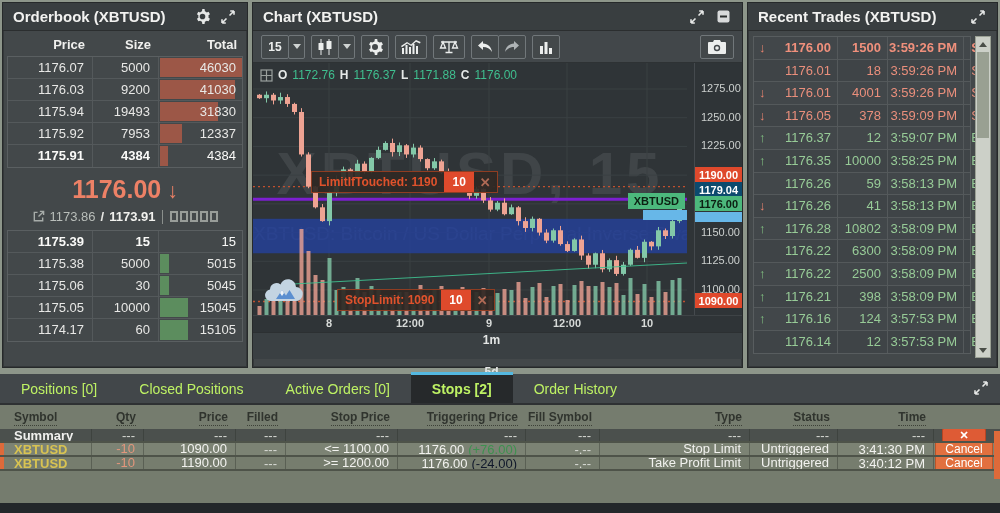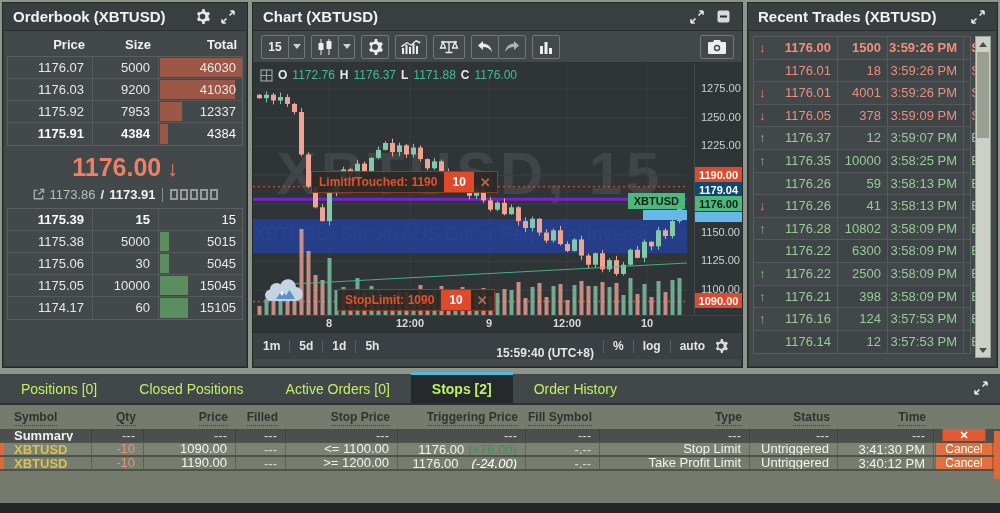--- a/index.html
+++ b/index.html
@@ -66,21 +66,21 @@
   .price-axis { position:absolute; right:0; top:0; width:48px; height:252px; background:#2f3437; border-left:1px solid #454a4e; z-index:4; }
   .ptick { position:absolute; left:0; width:100%; font-size:11px; color:#ccd0ce; text-align:left; padding-left:6px; }
   .pbadge { position:absolute; left:0; width:100%; height:15px; font-size:11px; font-weight:bold; display:flex; align-items:center; justify-content:center; color:#fff; }
   .pbadge.red { background:#df492c; }
   .pbadge.purple { background:#0c4a6e; }
   .pbadge.green { background:#4cb87c; color:#0c1f12; }
   .pbadge.blue { background:#67b7e8; height:10px; }
 
   .time-axis { position:relative; height:17px; background:#2f3437; border-top:1px solid #3e4346; font-size:11px; font-weight:bold; color:#d7dad8; }
   .time-axis span { position:absolute; top:1px; transform:translateX(-50%); }
-  .chart-footer { height:27px; background:#3a4043; border-top:1px solid #2c3032; display:flex; align-items:center; font-size:12px; font-weight:bold; color:#e4e6e5; padding:0 14px 0 10px; gap:9px; }
+  .chart-footer { height:27px; background:#3a4043; border-top:1px solid #2c3032; display:flex; align-items:center; font-size:12px; font-weight:bold; color:#e4e6e5; padding:0 14px 0 2px; gap:9px;flex-direction:column; }
   .chart-footer .div { width:1px; height:13px; background:#5a5f62; }
   .chart-footer .range, .chart-footer .opt { cursor:pointer; }
   .chart-footer .clock { margin-left:auto;margin-top:14px; }
   .chart-footer .gear { cursor:pointer; color:#d9dcda; }
 
   
   .trades { left:747px; top:2px; width:251px; height:366px; }
   .tr-table { position:absolute; left:5px; top:33px; right:26px; border:1px solid #585d5f; }
   .tr-row { display:grid; grid-template-columns:84px 50px 76px 23px; height:22.6px; line-height:22px; font-size:13px; border-bottom:1px solid #54595b; background:#42474a; }
   .tr-row:nth-child(even) { background:#3f4447; }
@@ -119,21 +119,21 @@
   .bt-summary { background:#4b504d; color:#dfe1de; }
   .bt-summary .lbl { font-weight:bold; color:#f0f0ee; }
   .bt-data { background:#7c8374; color:#f2f2ef; }
   .bt-data.alt { background:#767d6e; }
   .bt-data > div:first-child { box-shadow:inset 4px 0 0 #de6a3a; }
   .sym { color:#d8c352; font-weight:bold; }
   .qty { color:#e2967c; }
   .du { border-bottom:1px dotted rgba(255,255,255,0.55); padding-bottom:1px; }
   .qty .du { border-bottom-color:rgba(226,150,124,0.8); }
   .pos { color:#3e9150; margin-left:4px; }
-  .neg { color:#ffffff; margin-left:13px;font-style:italic; }
+  .neg { color:#0f172a; margin-left:4px; }
   .dim { color:#d9dbd6; }
   .cancel-btn { background:#e2703f; border:1px solid #b95429; color:#fff; font-size:12px; width:58px; height:18px; border-radius:2px; cursor:pointer; font-family:inherit; }
   .xbtn { background:#de5b35; border:1px solid #b54524; color:#fff; font-size:11px; font-weight:bold; width:44px; height:15px; border-radius:2px; cursor:pointer; line-height:11px; font-family:inherit; }
   .bt-scrollstrip { position:absolute; right:0px; top:57px; width:6px; height:48px; background:#de6a3a; }
   .bottom-strip { position:absolute; left:0; bottom:0; width:1000px; height:10px; background:#23272a; }
 </style>
 </head>
 <body>
 
 <section class="panel orderbook">
@@ -162,20 +162,25 @@
   <div class="ob-table" id="ob-asks">
       <div class="ob-row ask">
         <div>1176.07</div>
         <div>5000</div>
         <div class="tot"><div class="bar" style="width: 97%;"></div><span>46030</span></div>
       </div>
       <div class="ob-row ask">
         <div>1176.03</div>
         <div>9200</div>
         <div class="tot"><div class="bar" style="width: 88%;"></div><span>41030</span></div>
+      </div>
+      <div class="ob-row ask">
+        <div>1175.94</div>
+        <div>19493</div>
+        <div class="tot"><div class="bar" style="width: 68%;"></div><span>31830</span></div>
       </div>
       <div class="ob-row ask">
         <div>1175.92</div>
         <div>7953</div>
         <div class="tot"><div class="bar" style="width: 26%;"></div><span>12337</span></div>
       </div>
       <div class="ob-row ask near">
         <div>1175.91</div>
         <div>4384</div>
         <div class="tot"><div class="bar" style="width: 9%;"></div><span>4384</span></div>

